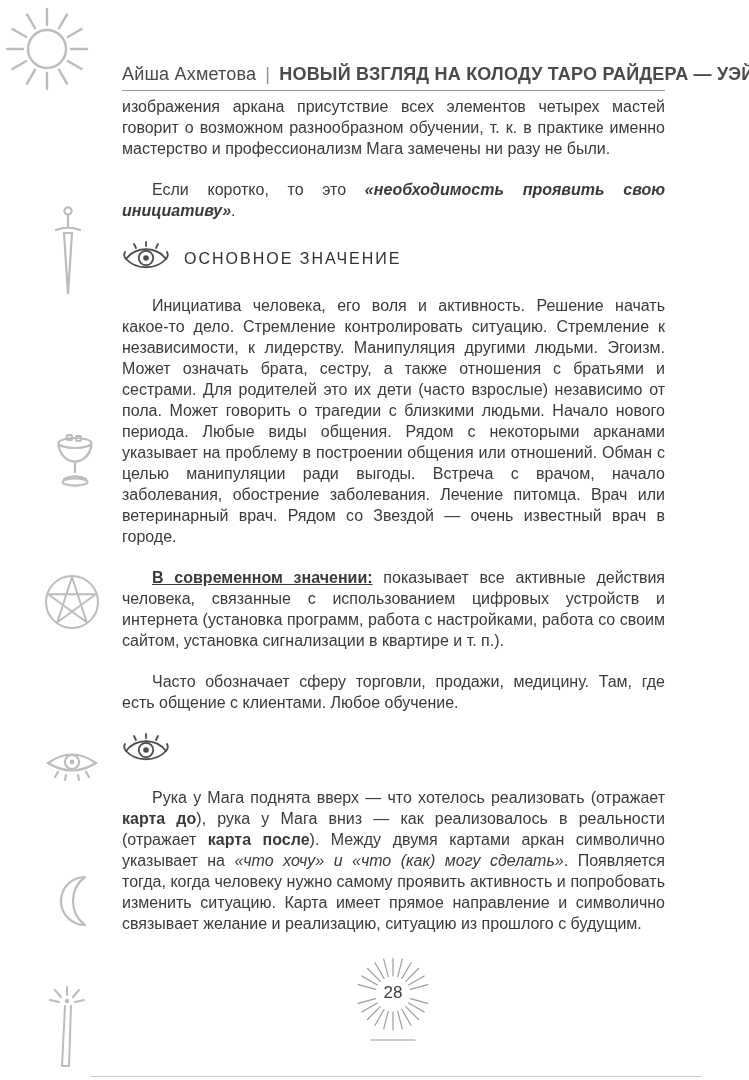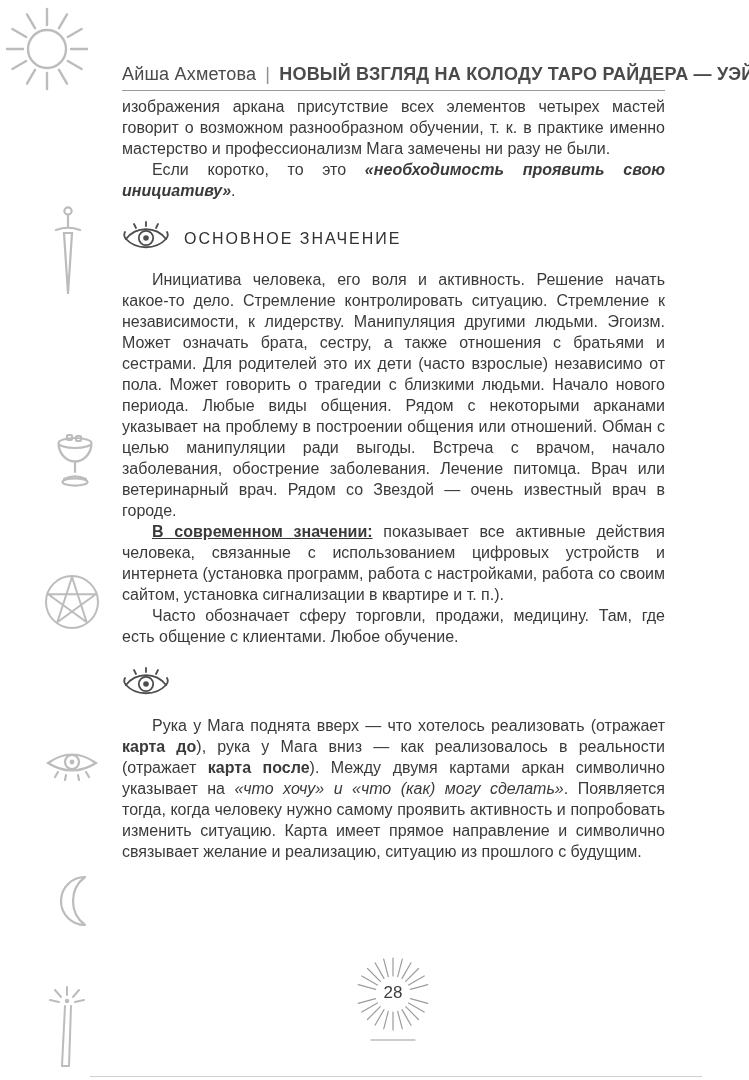--- a/index.html
+++ b/index.html
@@ -17,21 +17,21 @@
   }
   .header .sep { margin:0 9px; color:#8f8f8f; font-weight:300; }
   .header .book-title { font-weight:700; }
   .header-rule { position:absolute; top:90px; left:122px; width:543px; height:1px; background:#9a9a9a; }
   
   .main {
     position:absolute; top:96px; left:122px; width:543px;
     font-size:16px; line-height:21px; text-align:justify; color:#3a3a3a;
   }
   p.body-par { margin:0; }
-  p.indent { text-indent:30px; }
+  p.indent { text-indent:30px;margin-top:20px; }
   .section-head { display:flex; align-items:center; gap:14px; margin:20px 0 14px 0; }
   .section-title {
     font-size:16px; font-weight:400; letter-spacing:2px; color:#303030;
     font-family:"Liberation Sans","DejaVu Sans",sans-serif;
   }
   .orn { flex:0 0 auto; display:inline-flex; }
   
   .micon { position:absolute; }
   .micon svg { display:block; }
   .icon-sun       { left:2px;  top:2px; }

